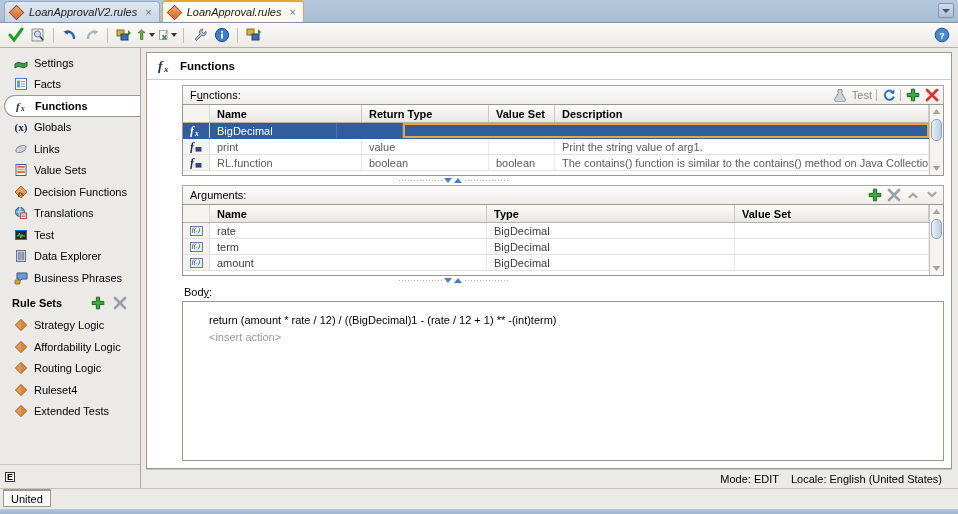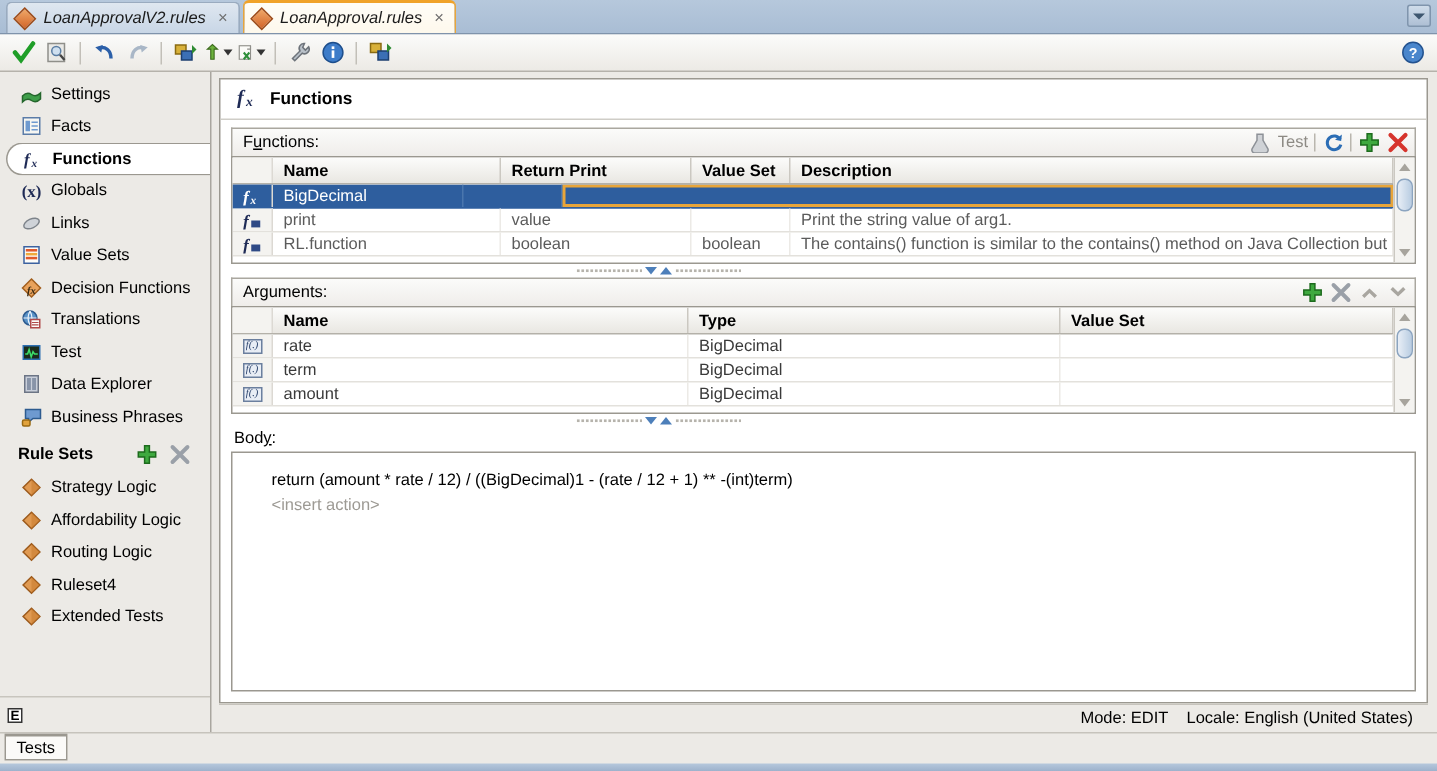--- a/index.html
+++ b/index.html
@@ -217,20 +217,21 @@
     font-weight: bold;
     font-size: 11.5px;
     flex: none;
   }
   .panel-inner {
     flex: 1;
     display: flex; flex-direction: column;
     padding: 5px 7px 7px 7px;
     min-height: 0;
     gap: 0;
+    margin-left: 28px;
   }
 
   
   .sec { display: flex; flex-direction: column; flex: none; }
   .sec-head {
     height: 19px;
     background: linear-gradient(#fbfbfa,#efedea);
     border: 1px solid #aaa79f;
     border-bottom: none;
     display: flex; align-items: center;
@@ -746,21 +747,21 @@
                 </span>
               </div>
             </div>
 
             <div class="tbl-wrap" style="height:72px">
               <div style="display:flex;flex:1;min-height:0">
                 <div style="flex:1;display:flex;flex-direction:column;min-width:0">
                   <div class="tbl-head">
                     <div class="cell-icon"></div>
                     <div style="width:152px">Name</div>
-                    <div style="width:127px">Return Print</div>
+                    <div style="width:127px">Return Type</div>
                     <div style="width:66px">Value Set</div>
                     <div style="flex:1">Description</div>
                   </div>
                   <div class="tbl-body">
 
                     <div class="trow sel">
                       <div class="cell-icon">
                         <svg width="15" height="13" viewBox="0 0 15 13">
                           <text x="1" y="11" font-size="11.5" font-style="italic" font-weight="bold" fill="#fff" font-family="Liberation Serif, serif">f</text>
                           <text x="6" y="12.3" font-size="7.5" font-style="italic" font-weight="bold" fill="#fff" font-family="Liberation Serif, serif">x</text>
@@ -927,17 +928,17 @@
       </div>
 
       <div class="statusbar">
         <span>Mode: EDIT</span>
         <span>Locale: English (United States)</span>
       </div>
     </div>
   </div>
 
   <div class="bottombar">
-    <div class="btab">Tests</div>
+    <div class="btab">United</div>
   </div>
   <div class="footstrip"></div>
 
 </div>
 
 </body></html>

